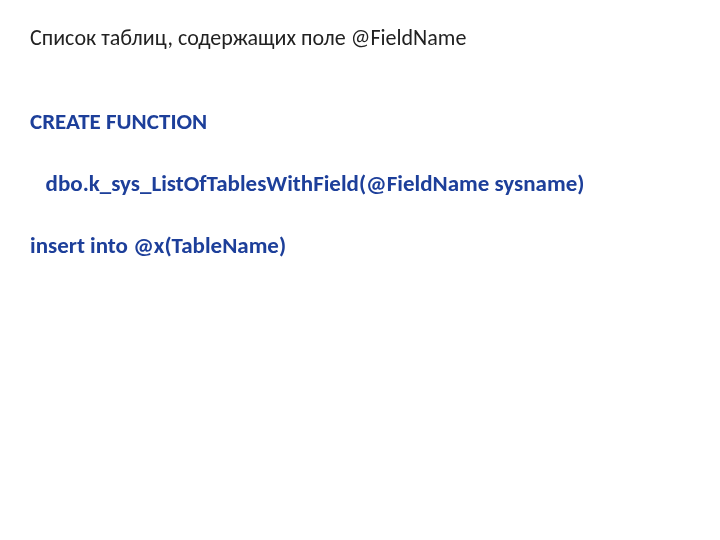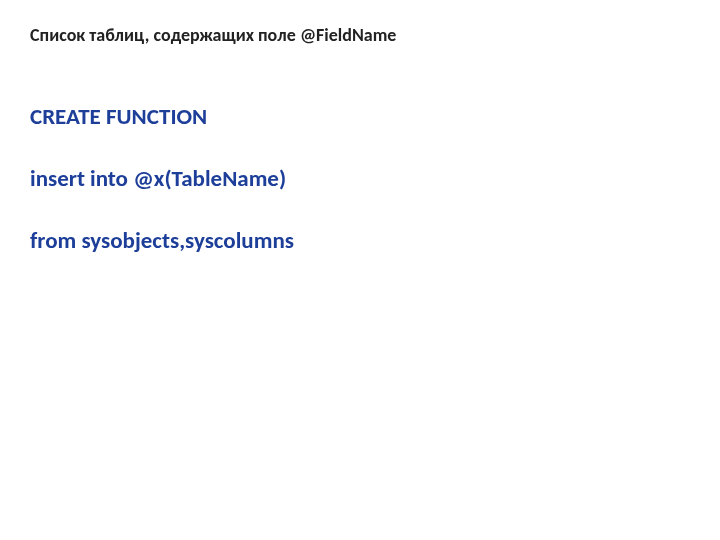--- a/index.html
+++ b/index.html
@@ -10,42 +10,42 @@
     }
     body {
       width: 720px;
       height: 540px;
       background: #ffffff;
       font-family: Calibri, "Segoe UI", Arial, sans-serif;
       padding: 24px 30px;
       color: #000;
     }
     .title {
-      font-size: 18px;
+      font-size: 22px;
       color: #222;
       margin-bottom: 24px;
-      font-weight: 700;
+      font-weight: 400;
     }
     .code-block {
       font-size: 23px;
       line-height: 1.35;
       color: #1d3f9a;
       font-weight: 400;
       white-space: pre;
       font-family: Calibri, "Segoe UI", Arial, sans-serif;
     }
   </style>
 </head>
 <body>
 
 <div class="title">Список таблиц, содержащих поле @FieldName</div>
 
 <div class="code-block">
 <div>CREATE FUNCTION</div>
+<div>   dbo.k_sys_ListOfTablesWithField(@FieldName sysname)</div>
 <div>insert into @x(TableName)</div>
-<div>from sysobjects,syscolumns</div>
 
 
 
 
 
 
 </div>
 
 </body></html>

